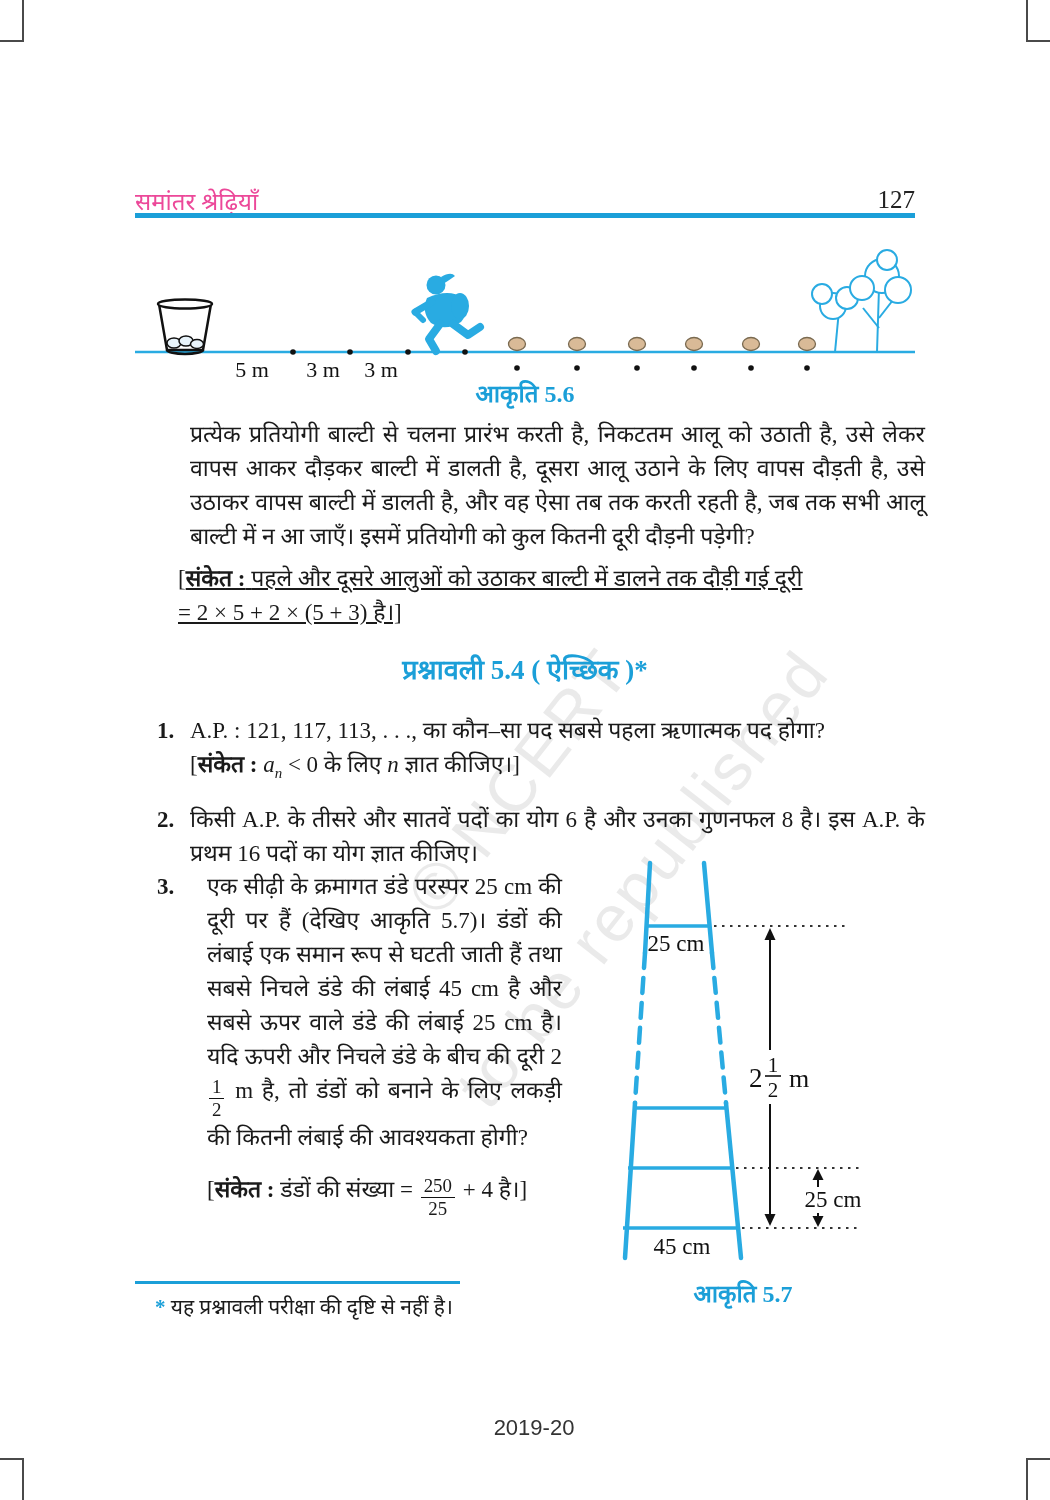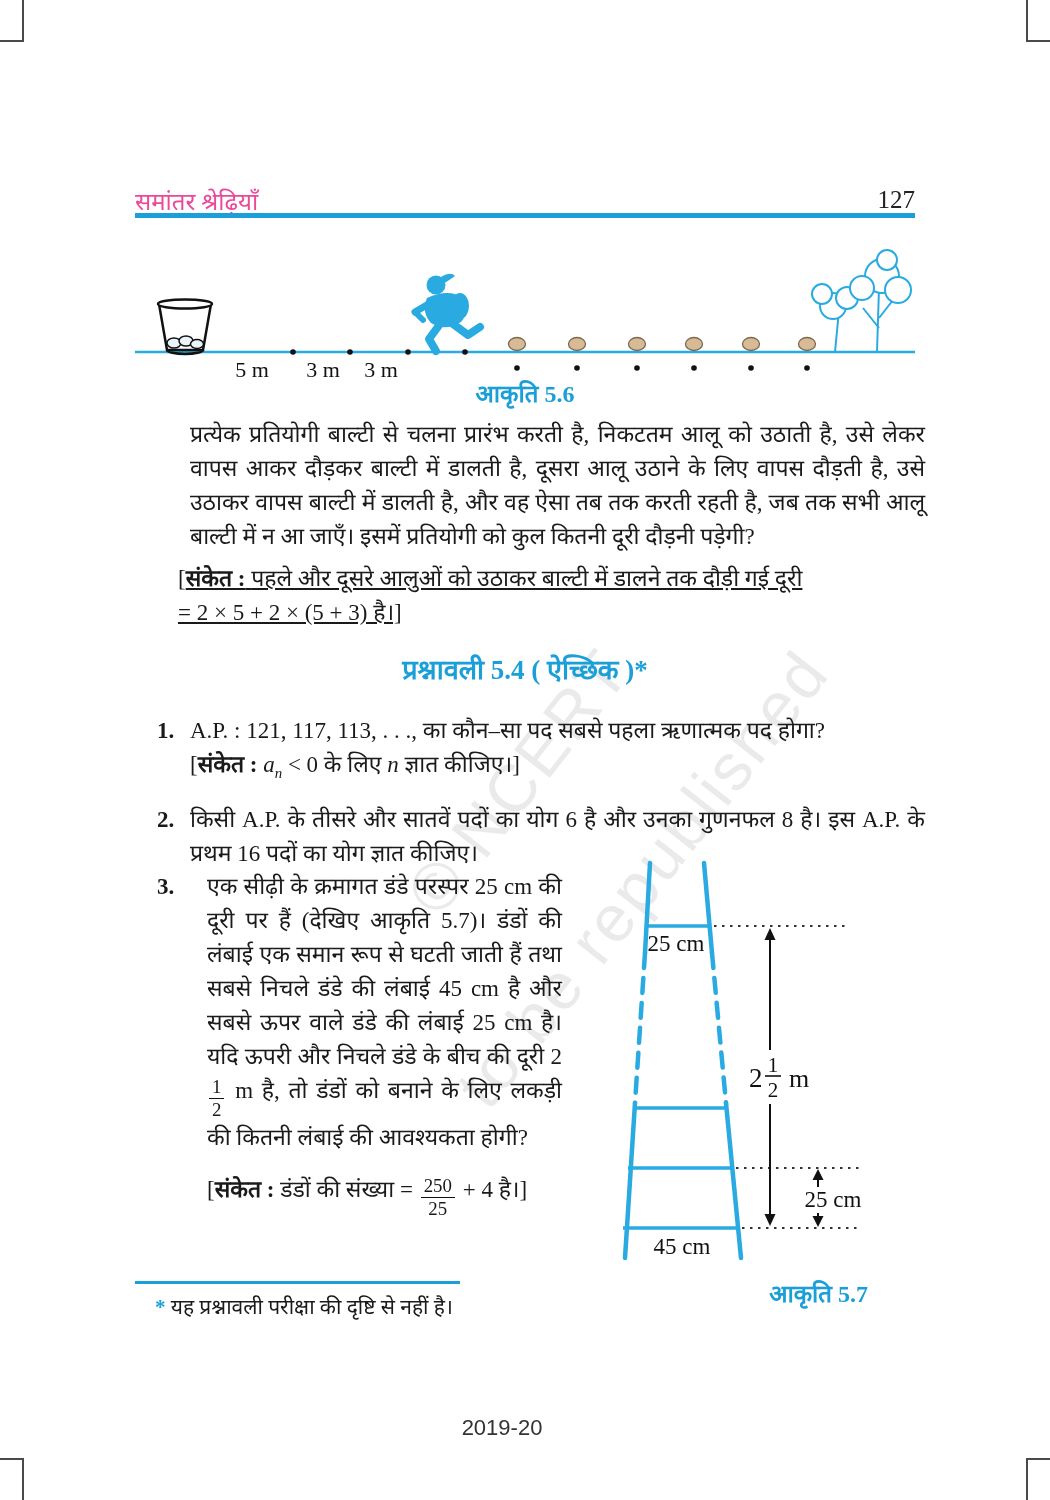--- a/index.html
+++ b/index.html
@@ -56,29 +56,29 @@
   .p3text { width:372px;margin-left:17px; }
 
   sub { font-size:0.65em; }
 
   .frac { display:inline-block; vertical-align:-0.95em; text-align:center;
           font-size:0.82em; line-height:1.1; margin:0 2px; }
   .frac .fnum { display:block; border-bottom:1.5px solid #111; padding:0 3px 0px; }
   .frac .fden { display:block; padding-top:1px; }
 
   .fig57 { position:absolute; left:608px; top:858px; width:320px; height:460px; }
-  .fig57-caption { position:absolute; left:10px; top:418px; width:250px; text-align:right;
+  .fig57-caption { position:absolute; left:10px; top:418px; width:250px; text-align:center;
                    font-size:24px; font-weight:bold; }
 
   .footnote-rule { position:absolute; left:135px; top:1281px; width:325px; height:3px; }
   .footnote { position:absolute; left:135px; top:1292px; width:560px; font-size:21px; line-height:30px;margin-left:20px; }
   .fn-star { font-weight:bold; }
 
   .page-footer { position:absolute; left:0; top:1415px; width:1004px; text-align:center;
-                 font-family:"Liberation Sans","DejaVu Sans",sans-serif; font-size:22px; color:#333; }
+                 font-family:"Liberation Sans","DejaVu Sans",sans-serif; font-size:22px; color:#333;padding-left:32px; }
 
   svg text { font-family:"Liberation Serif","DejaVu Serif",serif; fill:#111; }
 </style>
 </head>
 <body>
 
 <div class="page">
 
   <div class="crop crop-tl"></div>
   <div class="crop crop-tr"></div>

